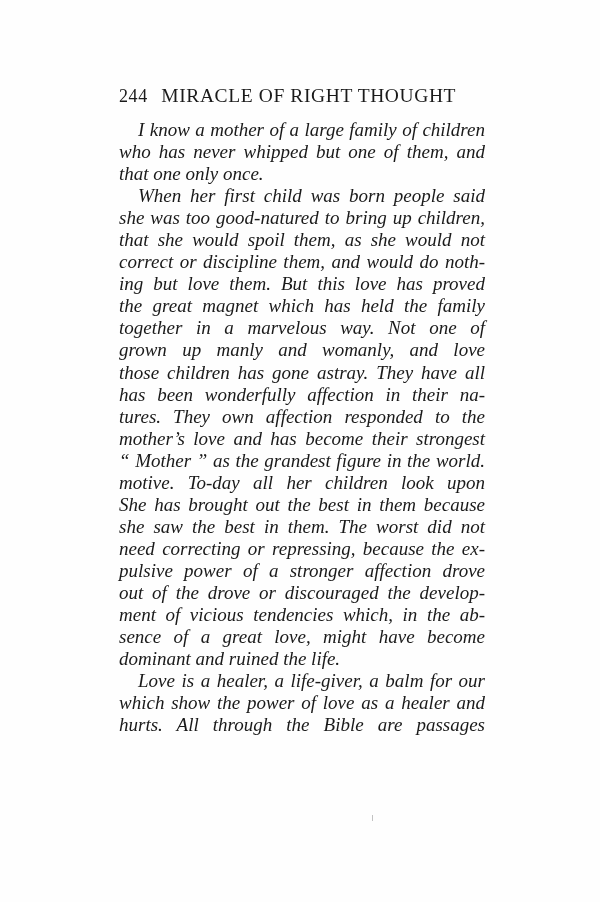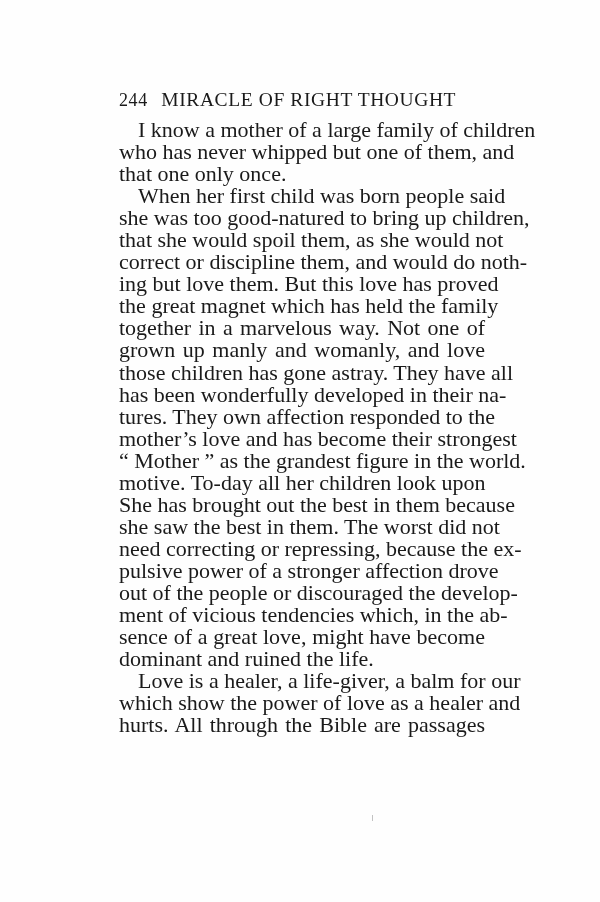--- a/index.html
+++ b/index.html
@@ -22,34 +22,35 @@
     }
     .running-head {
       position: absolute;
       left: 119px;
       top: 84px;
       width: 366px;
       font-family: "Liberation Serif", "DejaVu Serif", serif;
       font-size: 19.5px;
       letter-spacing: 0.6px;
       white-space: nowrap;
-      line-height: 32px;
+      line-height: 24px;
     }
     .running-head .folio {
       font-size: 18px;
       margin-right: 8px;
     }
     .text-block {
       position: absolute;
       left: 119px;
       top: 119px;
       width: 366px;
       font-family: "Liberation Serif", "DejaVu Serif", serif;
-      font-size: 22px;
+      font-size: 19px;
       line-height: 22.05px;
+      font-style: italic;
     }
     .line {
       display: block;
       height: 22.05px;
       white-space: nowrap;
       text-align: justify;
       text-align-last: justify;
     }
     .line.last {
       text-align-last: left;
@@ -88,30 +89,30 @@
     <div>
       <span class="line indent">When her first child was born people said</span>
       <span class="line">she was too good-natured to bring up children,</span>
       <span class="line">that she would spoil them, as she would not</span>
       <span class="line">correct or discipline them, and would do noth-</span>
       <span class="line">ing but love them.  But this love has proved</span>
       <span class="line">the great magnet which has held the family</span>
       <span class="line">together in a marvelous way.  Not one of</span>
       <span class="line">grown up manly and womanly, and love</span>
       <span class="line">those children has gone astray.  They have all</span>
-      <span class="line">has been wonderfully developed in their na-</span>
+      <span class="line">has been wonderfully affection in their na-</span>
       <span class="line">tures.  They own affection responded to the</span>
       <span class="line">mother’s love and has become their strongest</span>
       <span class="line">“ Mother ” as the grandest figure in the world.</span>
       <span class="line">motive.  To-day all her children look upon</span>
       <span class="line">She has brought out the best in them because</span>
       <span class="line">she saw the best in them.  The worst did not</span>
       <span class="line">need correcting or repressing, because the ex-</span>
       <span class="line">pulsive power of a stronger affection drove</span>
-      <span class="line">out of the people or discouraged the develop-</span>
+      <span class="line">out of the drove or discouraged the develop-</span>
       <span class="line">ment of vicious tendencies which, in the ab-</span>
       <span class="line">sence of a great love, might have become</span>
       <span class="line last">dominant and ruined the life.</span>
     </div>
 
     <div>
       <span class="line indent">Love is a healer, a life-giver, a balm for our</span>
       <span class="line">which show the power of love as a healer and</span>
       <span class="line">hurts.  All through the Bible are passages</span>
     </div>

